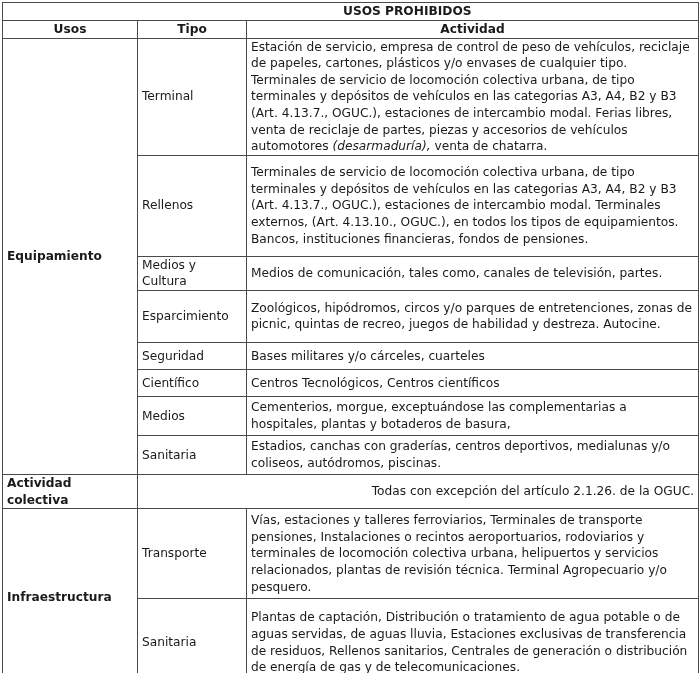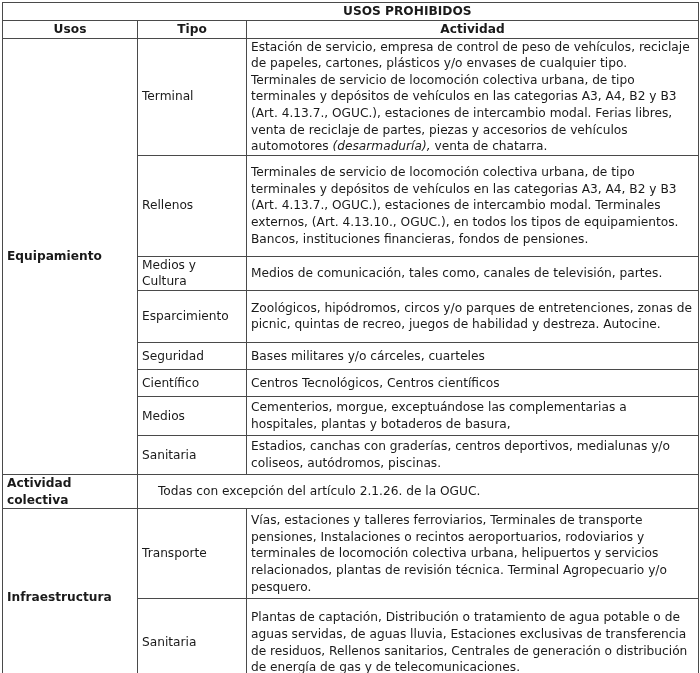--- a/index.html
+++ b/index.html
@@ -6,21 +6,21 @@
   body { width:700px; height:673px; overflow:hidden; position:relative;
          font-family:"DejaVu Sans", sans-serif; color:#1a1a1a; }
   table { position:absolute; left:2px; top:2px; width:696px; border-collapse:collapse;
           table-layout:fixed; }
   td, th { border:1.4px solid #4a4a4a; padding:0 4px; font-size:12.2px; line-height:16.6px;
            vertical-align:middle; font-weight:normal; text-align:left; }
   .title { text-align:center; font-weight:bold; font-size:12.2px; padding-left:340px; text-align:left; }
   .hdr { font-weight:bold;text-align:center; }
   .usos { font-weight:bold; vertical-align:middle; }
   .act { padding:0 4px; }
-  .center { text-align:left; padding-left:20px; }
+  .center { text-align:right; padding-left:20px; }
   em { font-style:italic; }
 </style>
 </head>
 <body>
 
 <table>
   <colgroup>
     <col style="width:135px">
     <col style="width:109px">
     <col style="width:452px">

